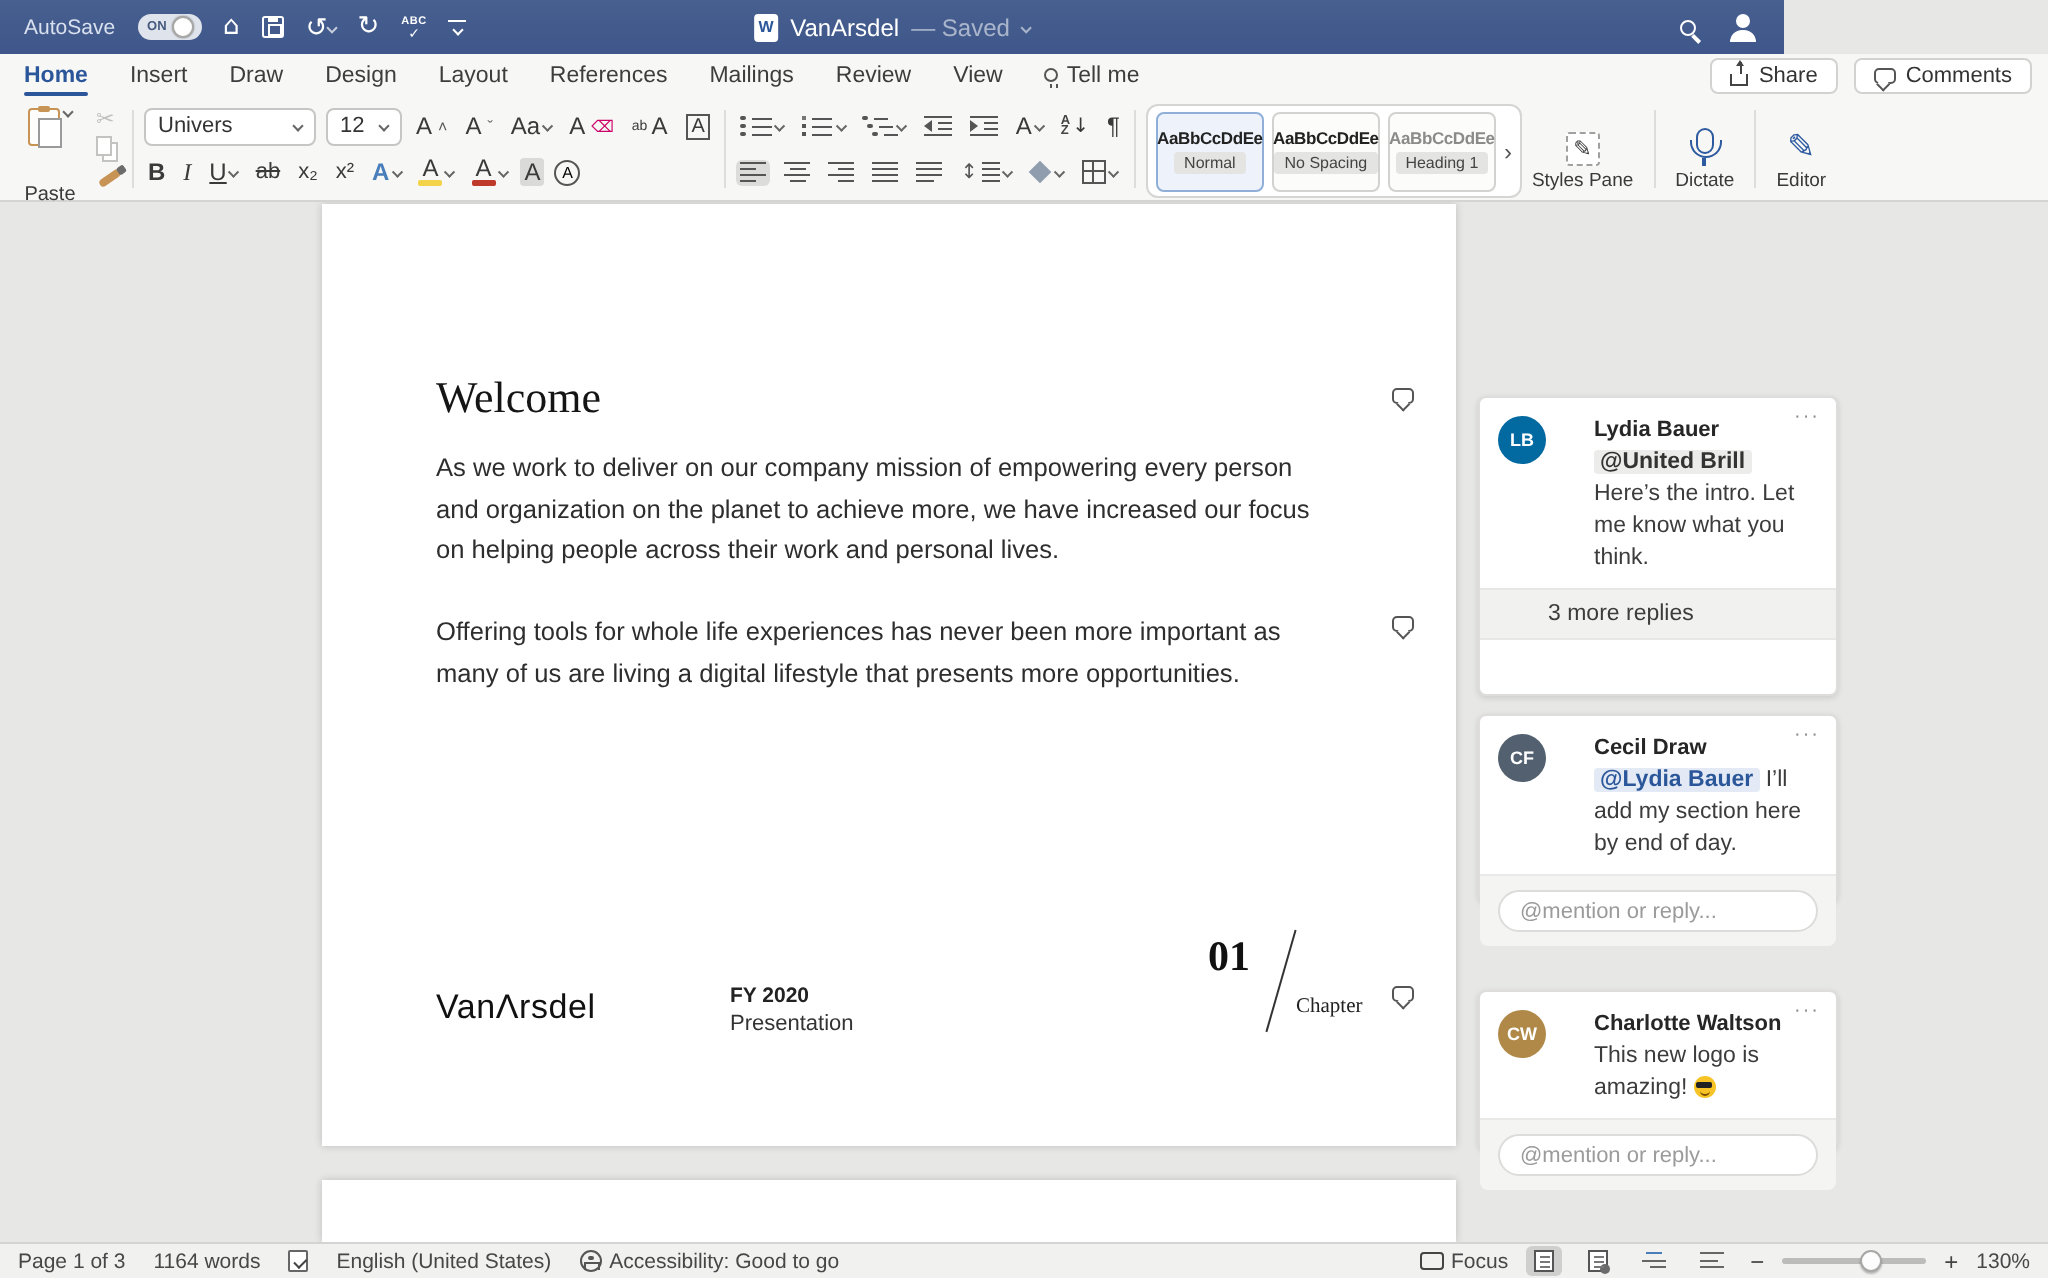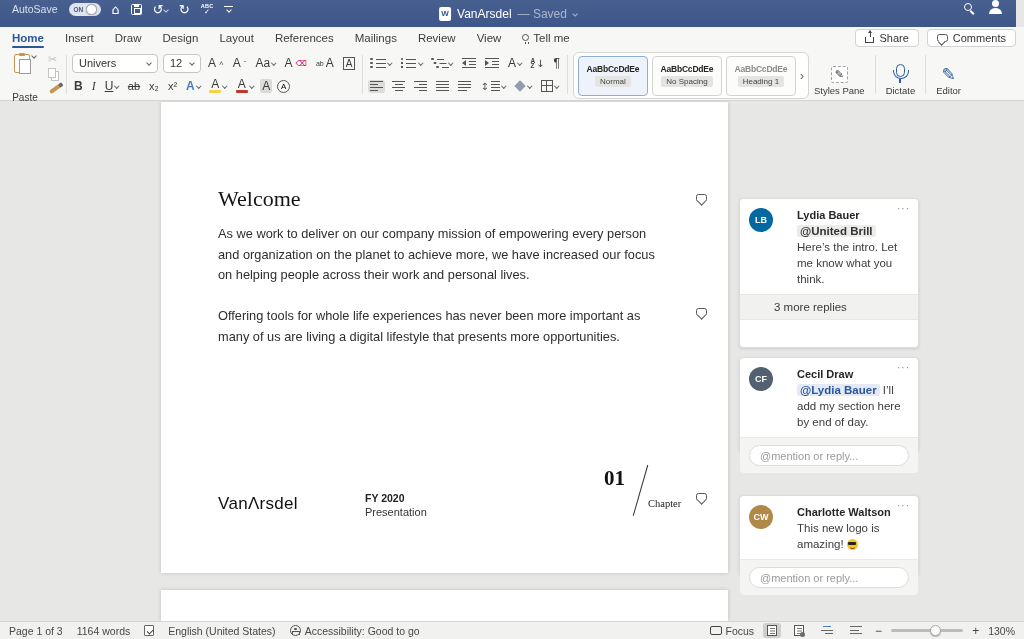--- a/index.html
+++ b/index.html
@@ -1,21 +1,21 @@
 <!DOCTYPE html>
 <html><head>
 <meta charset="utf-8">
 <style>
 *{box-sizing:border-box;margin:0;padding:0}
 html,body{width:1024px;height:639px}
 body{font-family:"Liberation Sans",sans-serif;background:#e7e7e6;position:relative;overflow:hidden;-webkit-font-smoothing:antialiased}
 .uicon{font-family:"DejaVu Sans",sans-serif}
 
 
-.titlebar{position:absolute;top:0;left:0;width:1016px;height:27px;background:linear-gradient(#47608f,#3e568a);display:flex;align-items:flex-start;color:#fff}
+.titlebar{position:absolute;top:0;left:0;width:892px;height:27px;background:linear-gradient(#47608f,#3e568a);display:flex;align-items:center;color:#fff}
 .tb-left{display:flex;align-items:center;gap:11px;margin-left:12px}
 .autosave-label{font-size:10.5px;color:#d9e0ef}
 .toggle{width:32px;height:13px;border-radius:7px;background:#dfe3ec;display:flex;align-items:center;position:relative;cursor:default}
 .toggle .on-text{font-size:6.5px;font-weight:bold;color:#45597f;margin-left:5px}
 .toggle .knob{position:absolute;right:1px;top:1px;width:11px;height:11px;border-radius:50%;background:#fff;box-shadow:0 0 1px rgba(0,0,0,.4)}
 .tb-ic{font-size:13px;line-height:13px;color:#fff}
 .sv{width:11px;height:11px;border:1.3px solid #fff;border-radius:1.5px;position:relative}
 .sv::before{content:"";position:absolute;left:2px;top:-1px;width:5px;height:3px;background:#fff}
 .sv::after{content:"";position:absolute;left:2px;bottom:0;width:5px;height:4px;border:1px solid #fff}
 .spell{display:flex;flex-direction:column;align-items:center;line-height:6px}
@@ -98,21 +98,21 @@
 .al{width:13px;height:11px;background-repeat:no-repeat;background-image:linear-gradient(#555 0 0),linear-gradient(#555 0 0),linear-gradient(#555 0 0),linear-gradient(#555 0 0);background-size:13px 1.4px,8px 1.4px,13px 1.4px,8px 1.4px;background-position:0 0,0 3.2px,0 6.4px,0 9.6px}
 .al.c{background-position:0 0,2.5px 3.2px,0 6.4px,2.5px 9.6px}
 .al.r{background-position:0 0,5px 3.2px,0 6.4px,5px 9.6px}
 .al.j{background-size:13px 1.4px,13px 1.4px,13px 1.4px,13px 1.4px}
 .al.d{background-size:13px 1.4px,13px 1.4px,13px 1.4px,9px 1.4px}
 .lsp{display:inline-flex;align-items:center;gap:2px;color:#555}
 .diamond{width:8px;height:8px;background:#8f9dae;transform:rotate(45deg);margin:0 2px}
 .grid{width:12px;height:12px;border:1.2px solid #555;background-image:linear-gradient(#555 0 0),linear-gradient(#555 0 0);background-size:12px 1.1px,1.1px 12px;background-position:0 4.4px,4.4px 0;background-repeat:no-repeat}
 
 .gallery{display:flex;align-items:center;background:#fff;border:1px solid #d5d5d3;border-radius:6px;padding:3px 4px;gap:4px;height:47px}
-.chip{width:70px;height:40px;border:1px solid #d2d2d0;border-radius:4px;background:#fcfcfb;display:flex;flex-direction:column;align-items:center;justify-content:center;gap:2px}
+.chip{width:54px;height:40px;border:1px solid #d2d2d0;border-radius:4px;background:#fcfcfb;display:flex;flex-direction:column;align-items:center;justify-content:center;gap:2px}
 .chip.sel{border:1px solid #8fafd9;background:#eef3fb}
 .chip .sample{font-size:8.5px;color:#222;letter-spacing:-.2px;font-weight:bold}
 .chip.h1 .sample{color:#8b8b8b}
 .chip .nm{font-size:8px;color:#444;background:#e4e4e2;border-radius:2px;padding:0 5px;line-height:11px}
 .gmore{font-size:12px;color:#555}
 .bigbtn{display:flex;flex-direction:column;align-items:center;justify-content:flex-end;padding:0 5px 1px;gap:3px}
 .bigbtn .lbl{font-size:9.5px;color:#3a3a3a;text-align:center;line-height:10px}
 .spico{width:17px;height:17px;border:1.2px dashed #a0a09e;border-radius:2px;background:#fff;display:flex;align-items:center;justify-content:center}
 .spico-pen{font-size:11px;color:#3a3a3a}
 .mic{position:relative;width:9px;height:13px;border:1.5px solid #2e5b9f;border-radius:4.5px;margin-bottom:6px}

